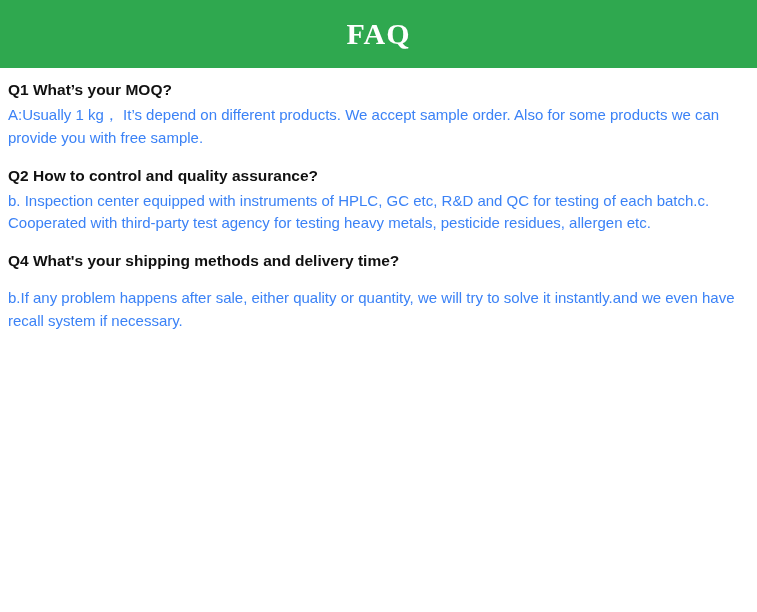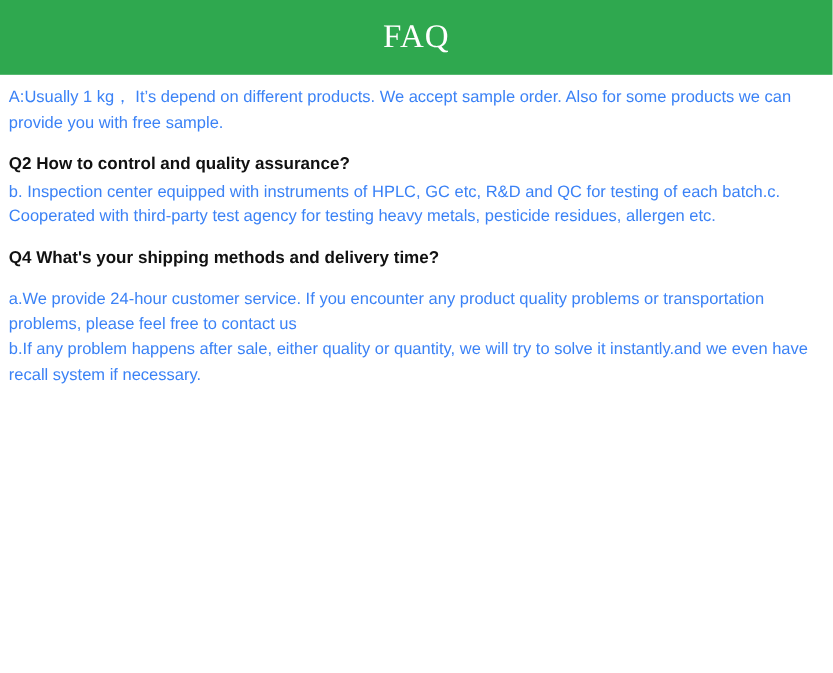--- a/index.html
+++ b/index.html
@@ -23,21 +23,21 @@
   .faq-header {
     background: #2fa84f;
     height: 68px;
     display: flex;
     align-items: center;
     justify-content: center;
   }
   .faq-header-title {
     color: #ffffff;
     font-size: 30px;
-    font-weight: normal;
+    font-weight: bold;
     letter-spacing: 1px;
     font-family: "Liberation Serif", serif;
   }
   .faq-body {
     padding: 10px 8px 0 8px;
   }
   .faq-item {
     margin-bottom: 14px;
   }
   .faq-q {
@@ -61,20 +61,21 @@
 
 <div class="page">
 
   <div class="faq-header">
     <div class="faq-header-title">FAQ</div>
   </div>
 
   <div class="faq-body">
 
     <div class="faq-item">
+      <div class="faq-q">Q1 What’s your MOQ?</div>
       <div class="faq-a">
         <p>A:Usually 1 kg， It’s depend on different products. We accept sample order. Also for some products we can provide you with free sample.</p>
       </div>
     </div>
 
     <div class="faq-item">
       <div class="faq-q">Q2 How to control and quality assurance?</div>
       <div class="faq-a">
         <p>b. Inspection center equipped with instruments of HPLC, GC etc, R&amp;D and QC for testing of each batch.c. Cooperated with third-party test agency for testing heavy metals, pesticide residues, allergen etc.</p>
       </div>
@@ -82,19 +83,18 @@
 
 
     <div class="faq-item">
       <div class="faq-q">Q4 What's your shipping methods and delivery time?</div>
       <div class="faq-a">
       </div>
     </div>
 
     <div class="faq-item">
       <div class="faq-a">
-        <p>a.We provide 24-hour customer service. If you encounter any product quality problems or transportation problems, please feel free to contact us</p>
         <p>b.If any problem happens after sale, either quality or quantity, we will try to solve it instantly.and we even have recall system if necessary.</p>
       </div>
     </div>
 
   </div>
 </div>
 
 </body></html>

